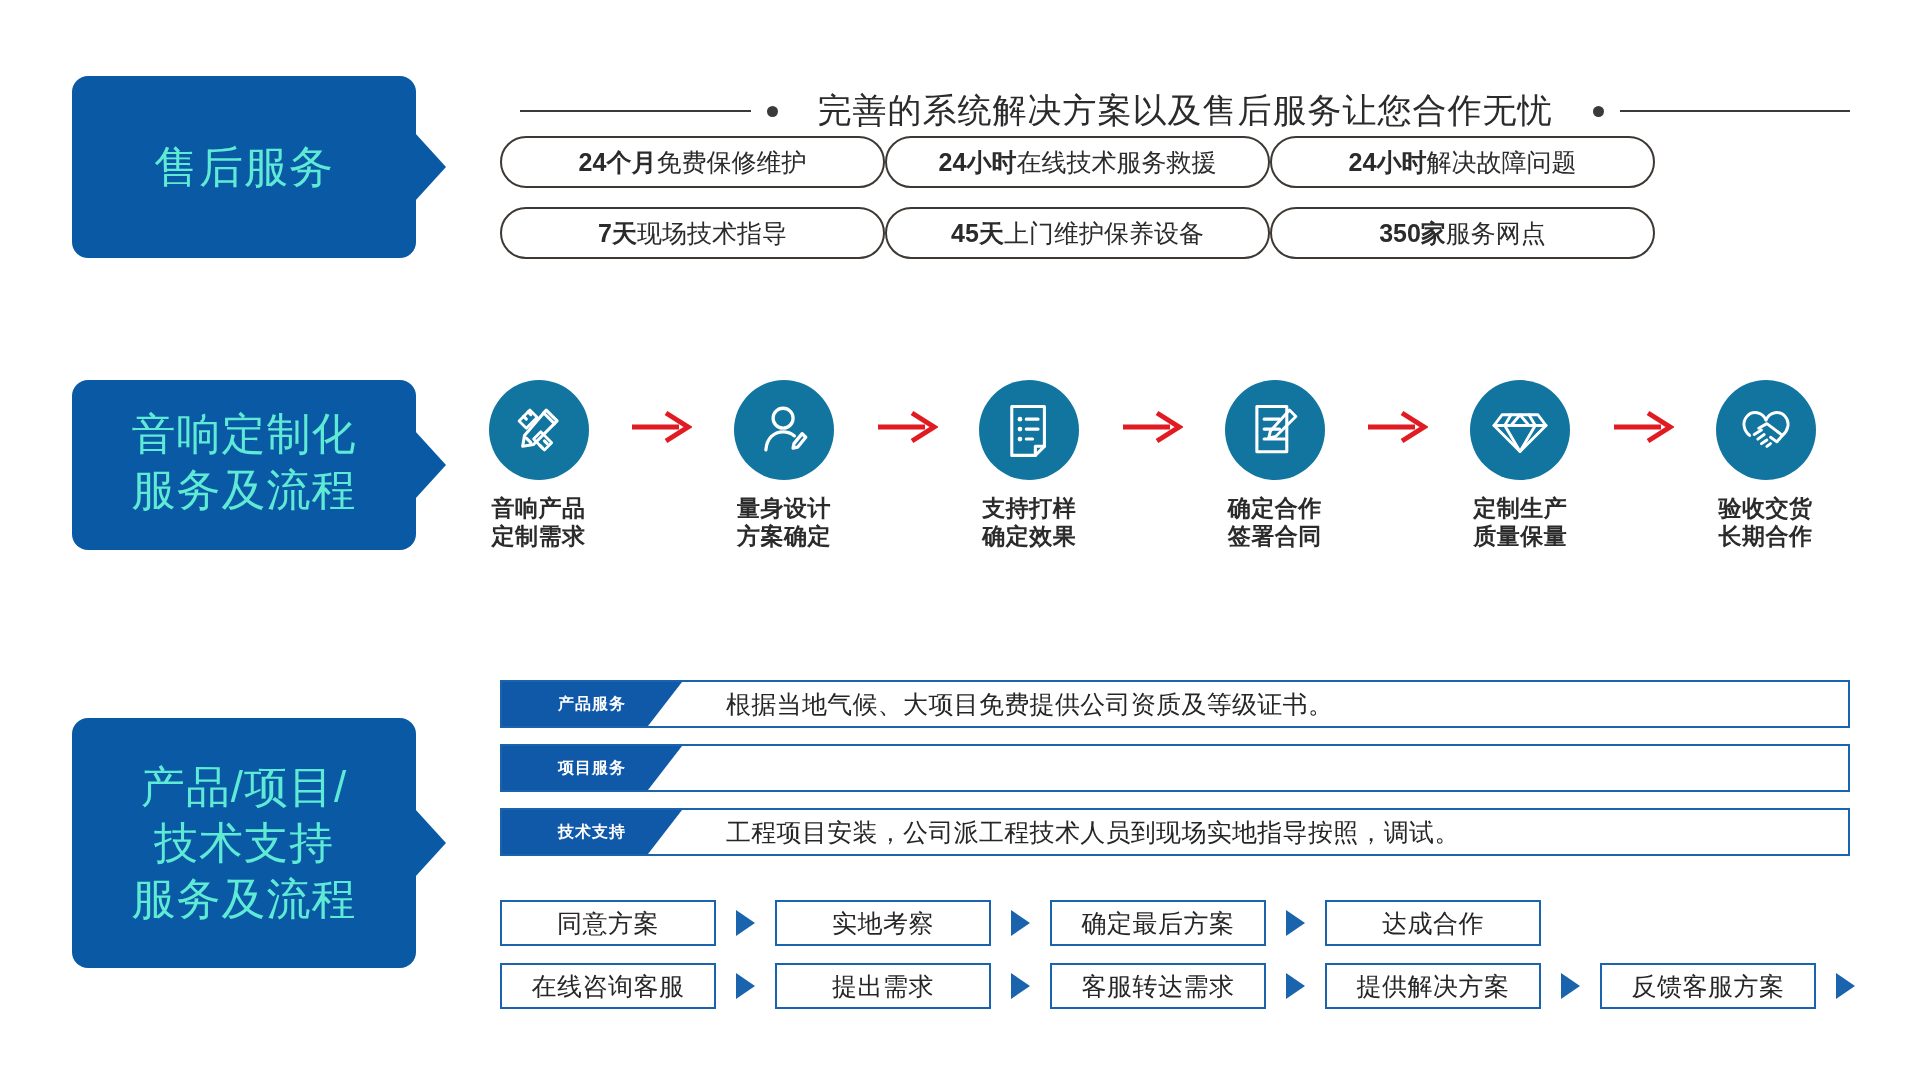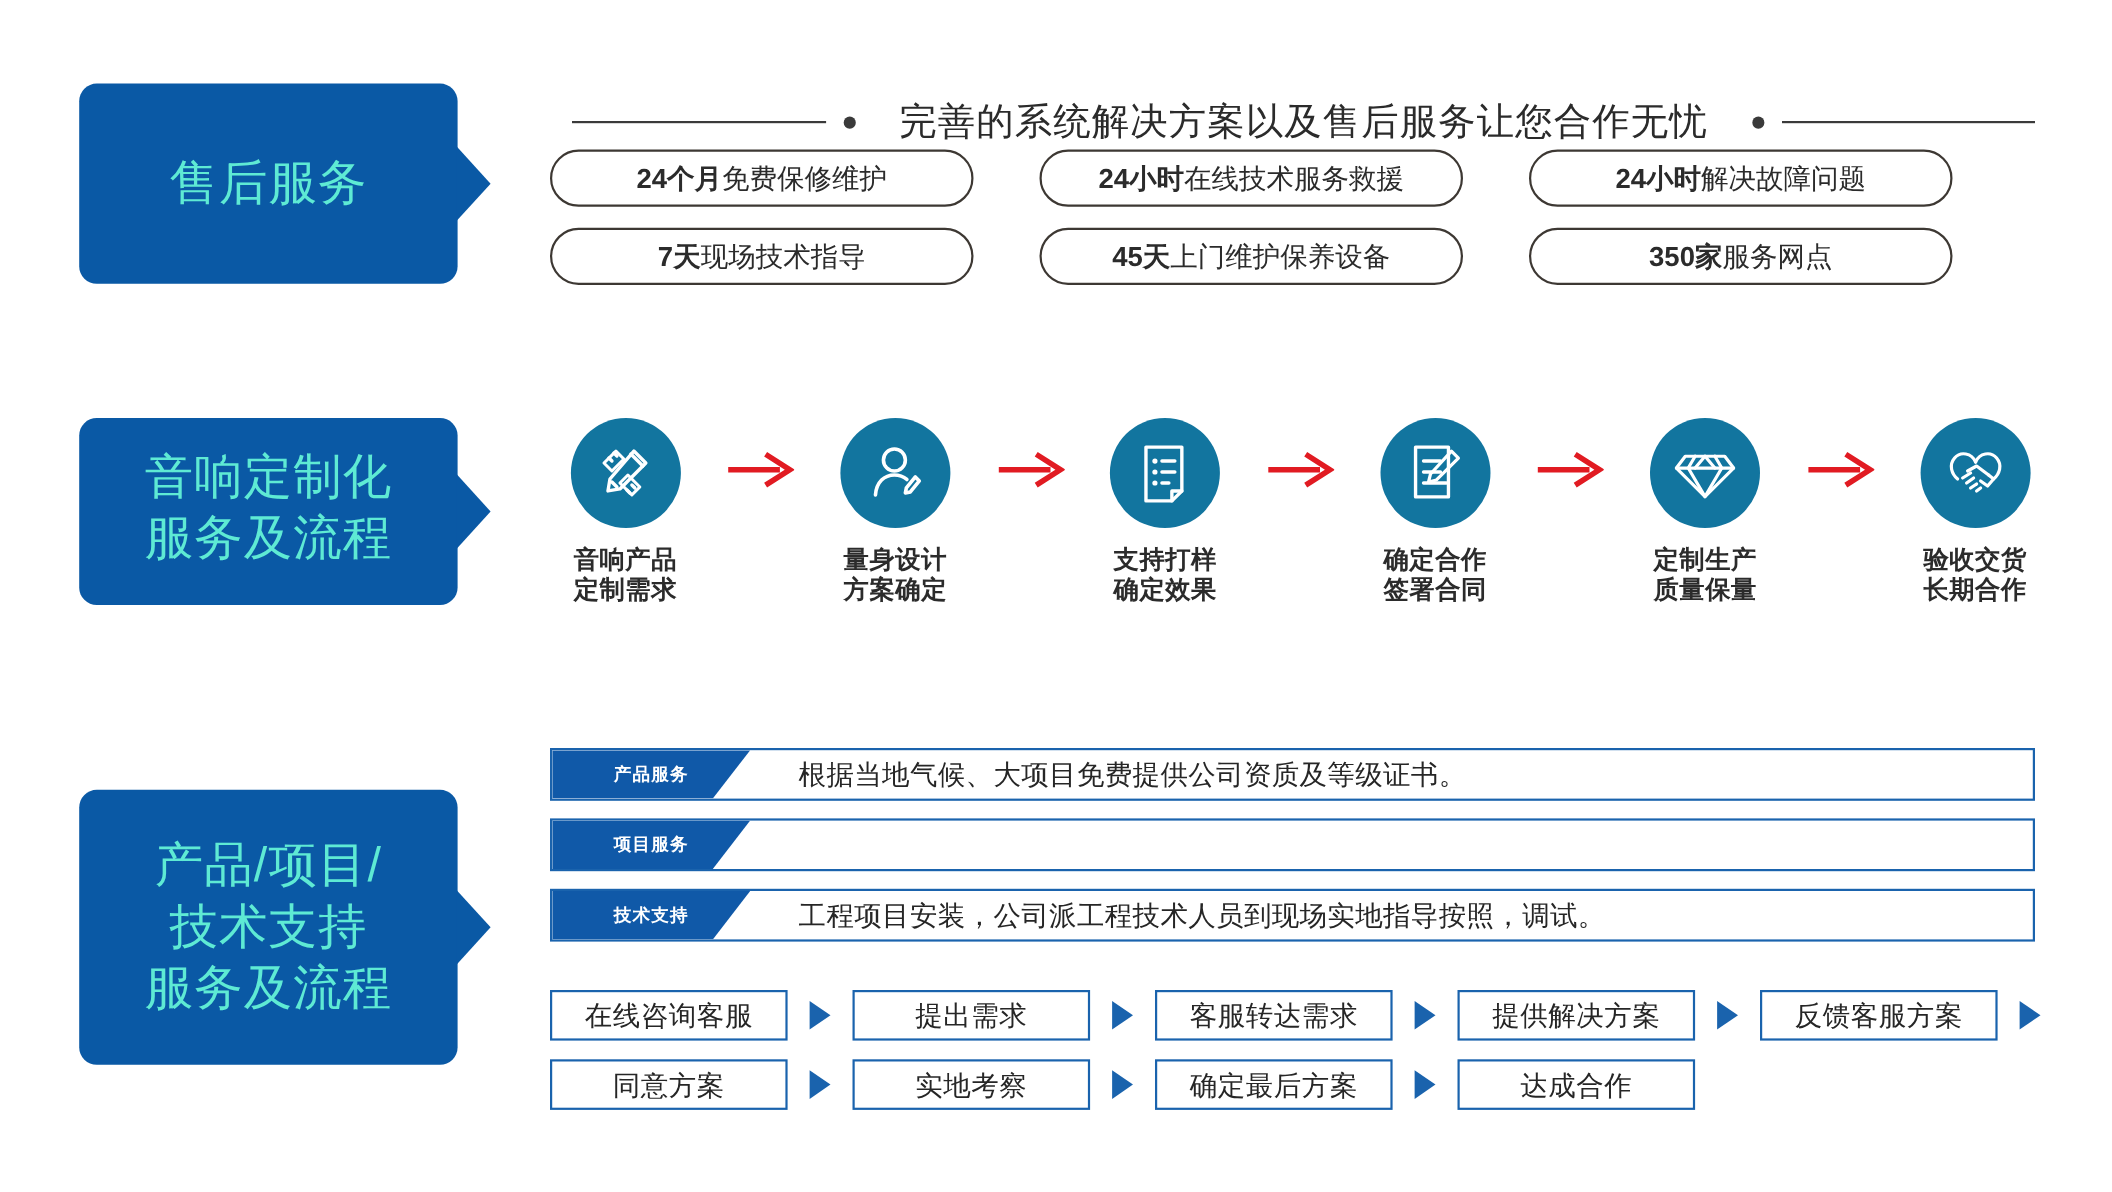--- a/index.html
+++ b/index.html
@@ -44,38 +44,38 @@
     position:absolute;left:520px;top:62px;width:1330px;height:52px;
     display:flex;align-items:center;justify-content:center;gap:16px;margin-top:23px;
   }
   .hl-line{height:2px;background:#3a3a3a;flex:1 1 auto;}
   .hl-dot{width:11px;height:11px;border-radius:50%;background:#3a3a3a;flex:0 0 auto;}
   .hl-text{
     font-size:34px;color:#2b2b2b;font-weight:400;letter-spacing:1px;
     padding:0 24px;white-space:nowrap;flex:0 0 auto;
   }
   .pillgrid{position:absolute;left:500px;top:136px;width:1350px;}
-  .pillrow{display:flex;gap:60px;margin-bottom:19px;}
+  .pillrow{display:flex;margin-bottom:19px;}
   .pill{
     flex:0 0 auto;
     height:52px;
     width:385px;
     border:2.5px solid #3d3833;
     border-radius:26px;
     display:flex;align-items:center;justify-content:center;
     font-size:25px;color:#2b2b2b;
     box-sizing:border-box;
     white-space:nowrap;
   }
   .pill b{font-weight:700;}
 
   
   #sec2-label{left:72px;top:380px;width:344px;height:170px;font-size:44px;font-family:Liberation Mono, monospace;}
   .flowrow{
-    position:absolute;left:502px;top:380px;width:1360px;height:190px;
+    position:absolute;left:472px;top:380px;width:1360px;height:190px;
     display:flex;align-items:flex-start;
   }
   .flowstep{
     width:133px;flex:0 0 auto;
     display:flex;flex-direction:column;align-items:center;
   }
   .circ{
     width:100px;height:100px;border-radius:50%;
     background:#12759f;
     display:flex;align-items:center;justify-content:center;
@@ -351,35 +351,35 @@
     </div>
     <div class="svcbar">
       <div class="svc-tag">技术支持</div>
       <div class="svc-wedge"></div>
       <div class="svc-text">工程项目安装，公司派工程技术人员到现场实地指导按照，调试。</div>
     </div>
   </div>
 
   <div class="boxflow">
     <div class="boxrow">
+      <div class="fbox">同意方案</div>
+      <span class="btri"></span>
+      <div class="fbox">实地考察</div>
+      <span class="btri"></span>
+      <div class="fbox">确定最后方案</div>
+      <span class="btri"></span>
+      <div class="fbox">达成合作</div>
+    </div>
+    <div class="boxrow">
       <div class="fbox">在线咨询客服</div>
       <span class="btri"></span>
       <div class="fbox">提出需求</div>
       <span class="btri"></span>
       <div class="fbox">客服转达需求</div>
       <span class="btri"></span>
       <div class="fbox">提供解决方案</div>
       <span class="btri"></span>
       <div class="fbox">反馈客服方案</div>
       <span class="btri"></span>
     </div>
-    <div class="boxrow">
-      <div class="fbox">同意方案</div>
-      <span class="btri"></span>
-      <div class="fbox">实地考察</div>
-      <span class="btri"></span>
-      <div class="fbox">确定最后方案</div>
-      <span class="btri"></span>
-      <div class="fbox">达成合作</div>
-    </div>
   </div>
 
 </div>
 
 </body></html>

